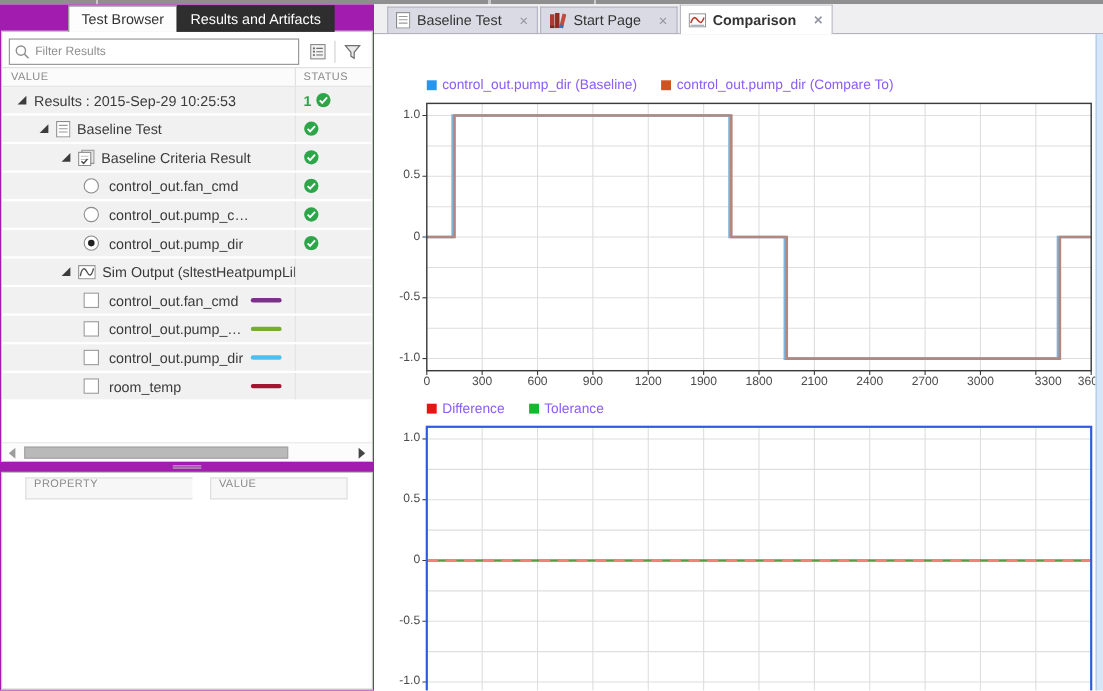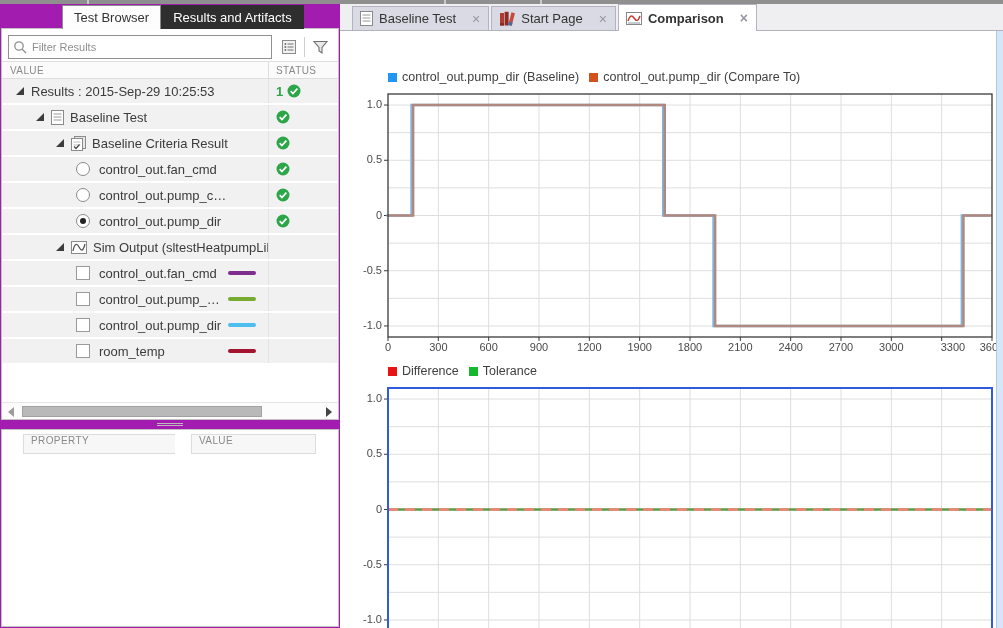--- a/index.html
+++ b/index.html
@@ -74,21 +74,21 @@
 
   
   .right-pane { position:absolute; left:340px; top:4px; width:663px; height:624px; background:#fff; overflow:hidden; }
   .doc-tabs { position:relative; height:27px; background:#efeff2; border-bottom:1px solid #b3b3bf;
     padding-left:12px; display:flex; align-items:flex-end; }
   .dtab { display:flex; align-items:center; gap:6px; height:24px; padding:0 8px 0 7px; margin-right:2px;
     background:#dadae4; border:1px solid #b3b3bf; border-bottom:none; font-size:13px; color:#333; }
   .dtab .close { color:#9797a3; font-size:14px; margin-left:10px; cursor:default; }
   .dtab.active { background:#fff; font-weight:bold; height:27px; position:relative; top:1px; z-index:2; }
   .charts { position:absolute; left:0; top:28px; right:7px; bottom:0; background:#fff; overflow:hidden; }
-  .legend { position:absolute; display:flex; gap:10px; font-size:12.5px; color:#404040; align-items:center; }
+  .legend { position:absolute; display:flex; gap:22px; font-size:12.5px; color:#8b5cf6; align-items:center; }
   .legend .entry { display:flex; align-items:center; gap:5px; }
   .legend .sw { width:9px; height:9px; display:inline-block; }
   .axlabel { position:absolute; font-size:11px; color:#4a4a4a; }
   .xlab { width:48px; text-align:center; }
   .ylab { width:38px; text-align:right; }
   .chart-svg { position:absolute; overflow:visible; }
 
   .right-scroll-strip { position:absolute; right:0; top:27px; bottom:0; width:7px;
     background:#d4e6f7; border-left:1px solid #adc8e2; }
 </style>

